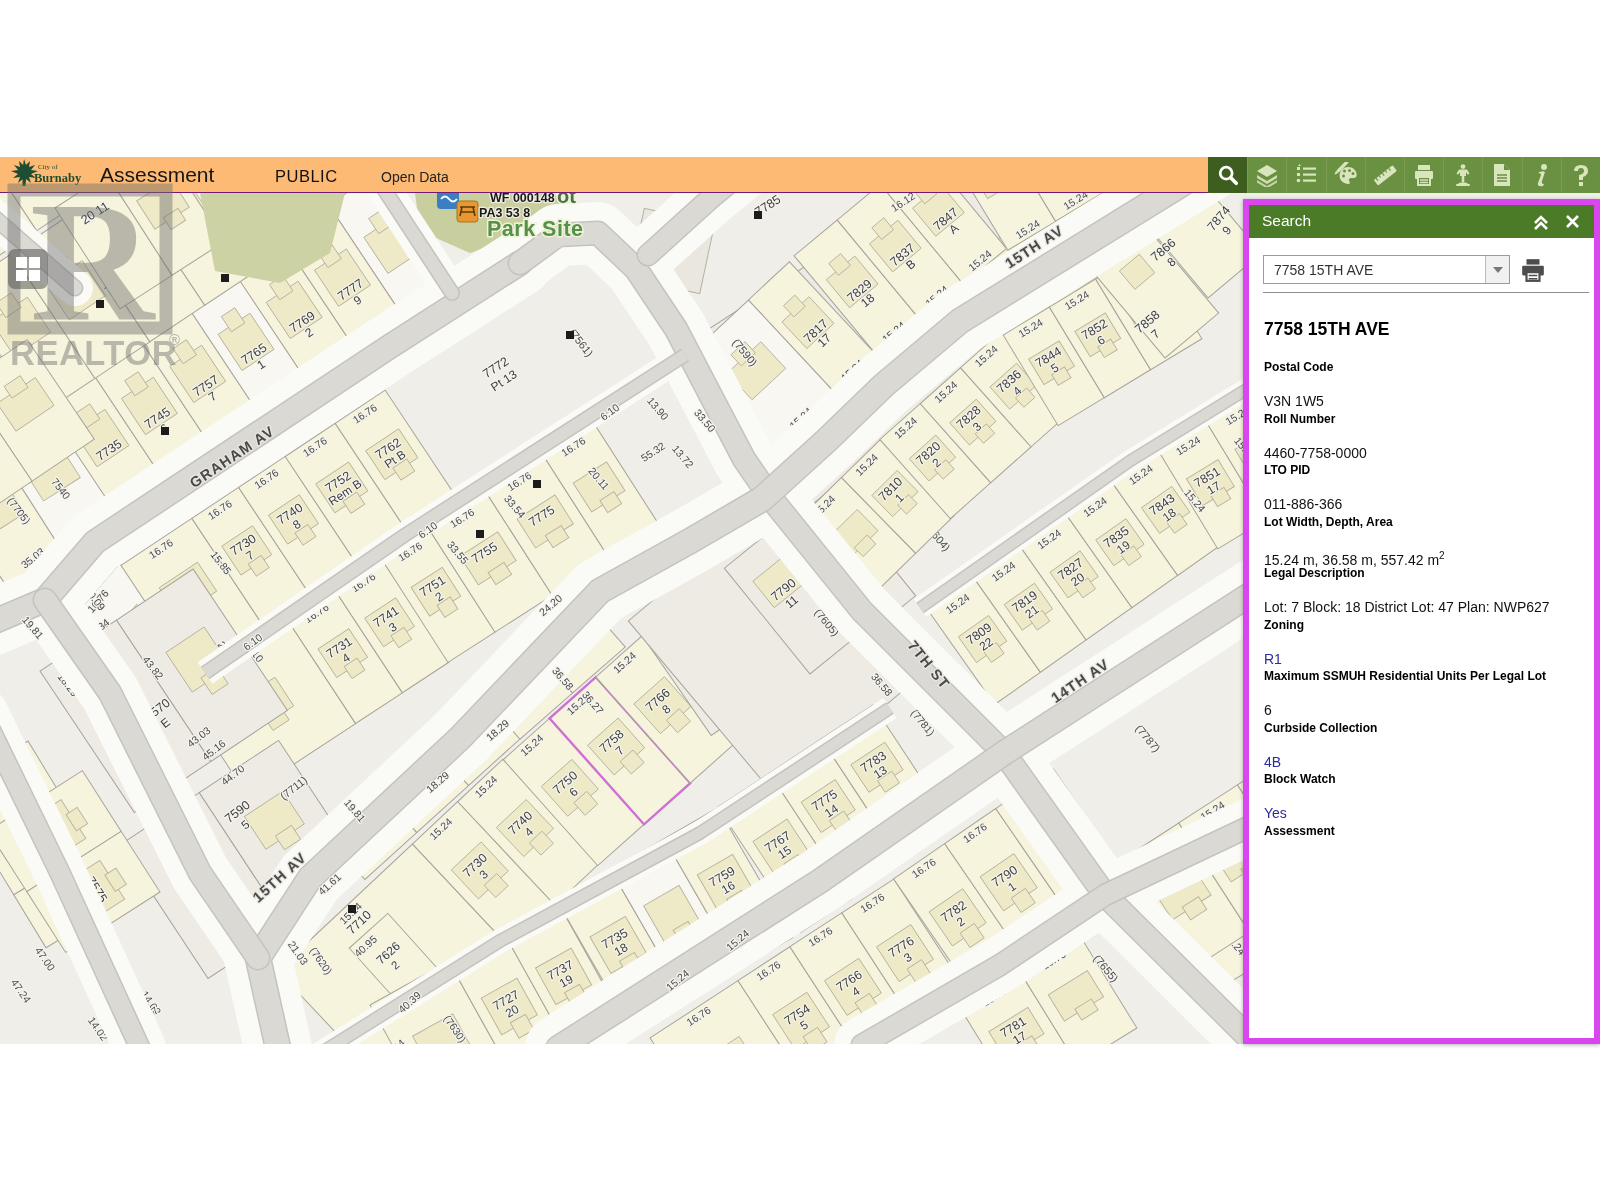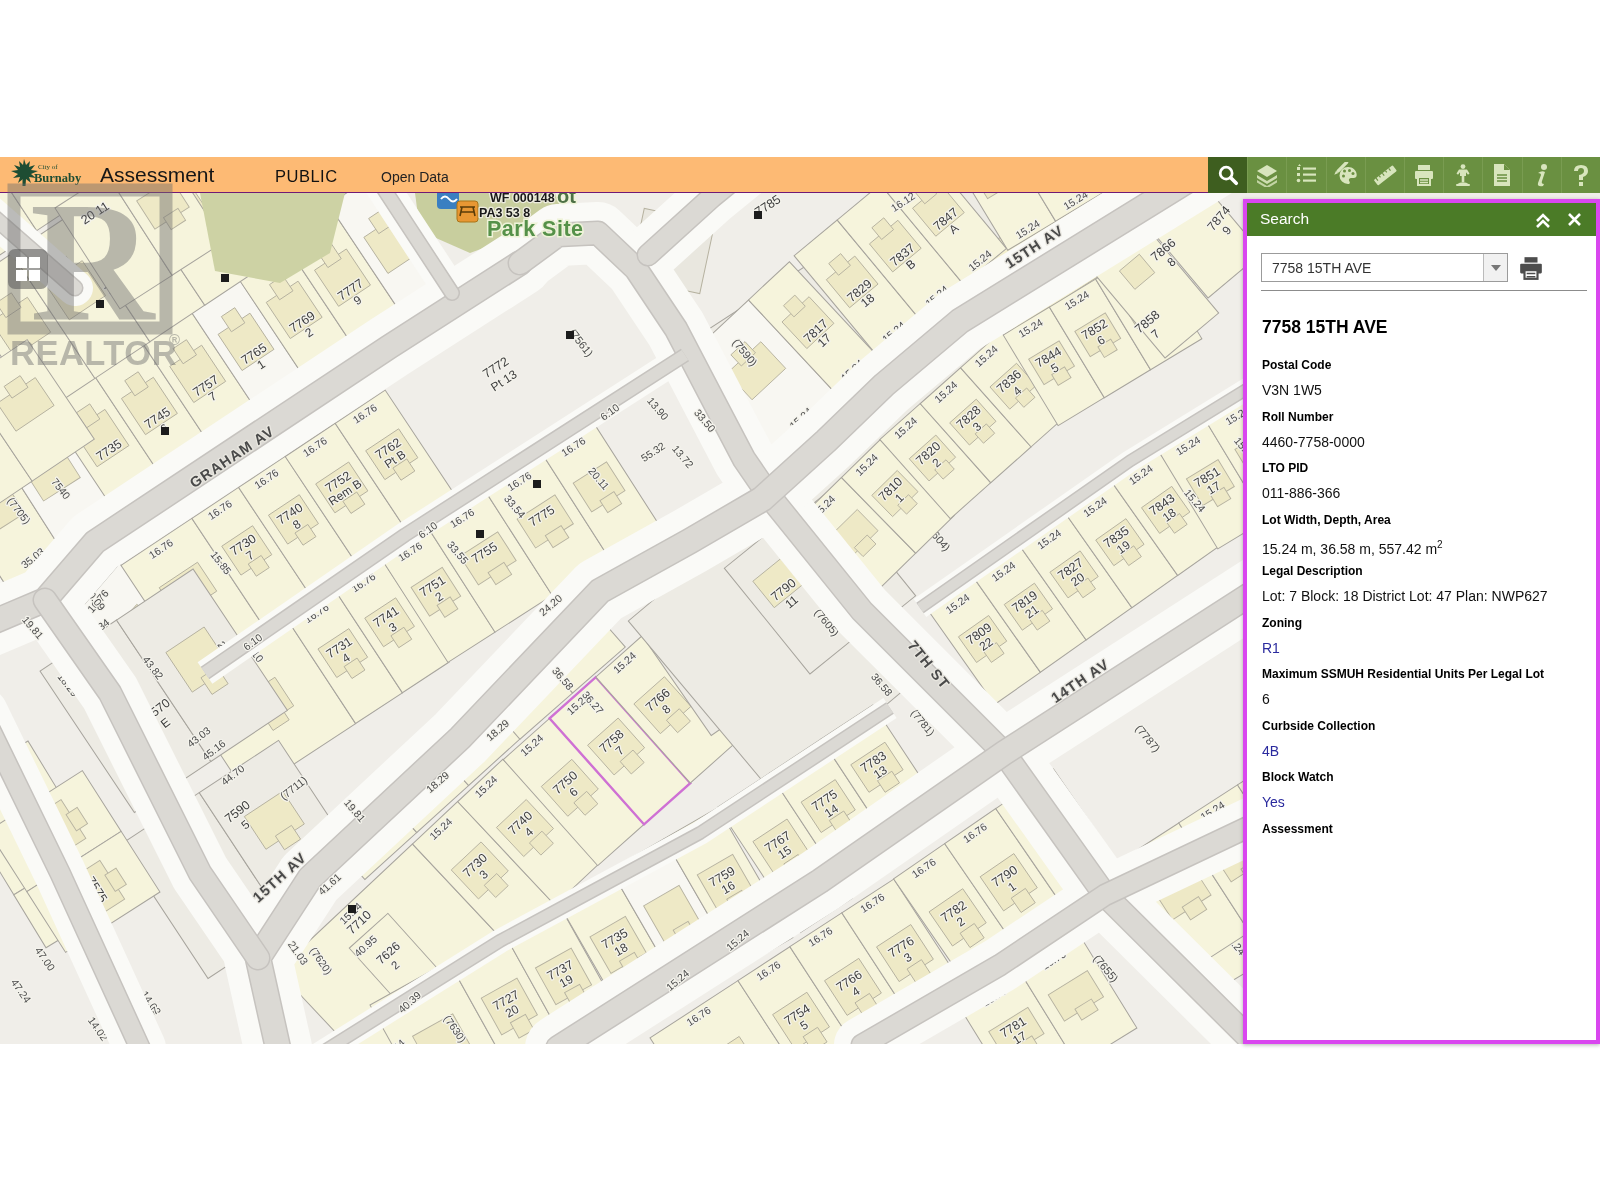--- a/index.html
+++ b/index.html
@@ -6,33 +6,33 @@
 #hdr{position:absolute;left:0;top:157px;width:1600px;height:36px;background:#fdba74;border-bottom:1px solid #701a75}
 #logo{position:absolute;left:8px;top:-1px;height:38px}
 #bmap{position:absolute;left:100px;top:6px;font-size:21px;color:#161616}
 #pub{position:absolute;left:275px;top:10px;font-size:16.5px;font-weight:normal;color:#111;letter-spacing:0.5px}
 #odata{position:absolute;left:381px;top:12px;font-size:14px;font-weight:normal;color:#222}
 #tbar{position:absolute;left:1208px;top:157px;height:36px;display:flex}
 .tile{width:39.2px;height:36px;background:#6a9041;display:flex;align-items:center;justify-content:center;border-left:1px solid #799c51}
 .tile.first{border-left:none}
 .tile.act{background:#3e5e1f}
 #map{position:absolute;left:0;top:193px;width:1600px;height:851px;overflow:hidden}
-#panel{position:absolute;left:1243px;top:199px;width:357px;height:845px;background:#fff;border:4px solid #d946ef;box-shadow:0 1px 4px rgba(0,0,0,.3)}
+#panel{position:absolute;left:1243px;top:199px;width:357px;height:845px;background:#fff;border:6px solid #d946ef;box-shadow:0 1px 4px rgba(0,0,0,.3)}
 #phead{position:absolute;left:0;top:0;width:100%;height:33px;background:#4b7b27;color:#fff}
 #phead .t{position:absolute;left:13px;top:7px;font-size:15.5px}
 #pbody{position:absolute;left:0;top:33px;width:100%;bottom:0;background:#fff}
 .combo{position:absolute;left:14px;top:17px;width:247px;height:29px;border:1px solid #9b9b9b;background:#fff}
 .combo .tx{position:absolute;left:10px;top:6px;font-size:14px;color:#333}
 .combo .dd{position:absolute;right:0;top:0;width:24px;height:27px;background:#f1f1f1;border-left:1px solid #bbb}
 .combo .dd:after{content:"";position:absolute;left:7px;top:11px;border:5px solid transparent;border-top:6px solid #777}
 #sep{position:absolute;left:14px;top:54px;width:326px;border-top:1.5px solid #8c8c8c}
 #ptitle{position:absolute;left:15px;top:81px;font-size:17.5px;font-weight:bold;color:#000}
 .fld{position:absolute;left:15px;width:335px}
 .fld .l{font-size:12px;font-weight:bold;color:#000;white-space:nowrap}
-.fld .v{font-size:14px;color:#111;margin-top:10px;line-height:16.5px}
+.fld .v{font-size:14px;color:#111;margin-top:19px;line-height:16.5px}
 .fld .v a{color:#2a2a9e;text-decoration:none}
 sup{font-size:10px}
 #wmark{position:absolute;left:6px;top:163px;width:180px;height:215px;opacity:.45;pointer-events:none}
 #gridbtn{position:absolute;left:8px;top:249px;width:40px;height:40px;border-radius:7px;background:rgba(88,88,88,.55)}
 </style></head>
 <body>
 <div id="map"><svg width="1600" height="851" viewBox="0 0 1600 851" font-family="Liberation Sans, sans-serif">
 <rect x="0" y="0" width="1600" height="851" fill="#f0eee9"></rect>
 <g transform="translate(-14.2 422.2) rotate(-32.6)">
 <rect x="-33.0" y="-155.0" width="66.0" height="155.0" fill="#f8f7f2" stroke="#a7a49d" stroke-width="1"></rect>

